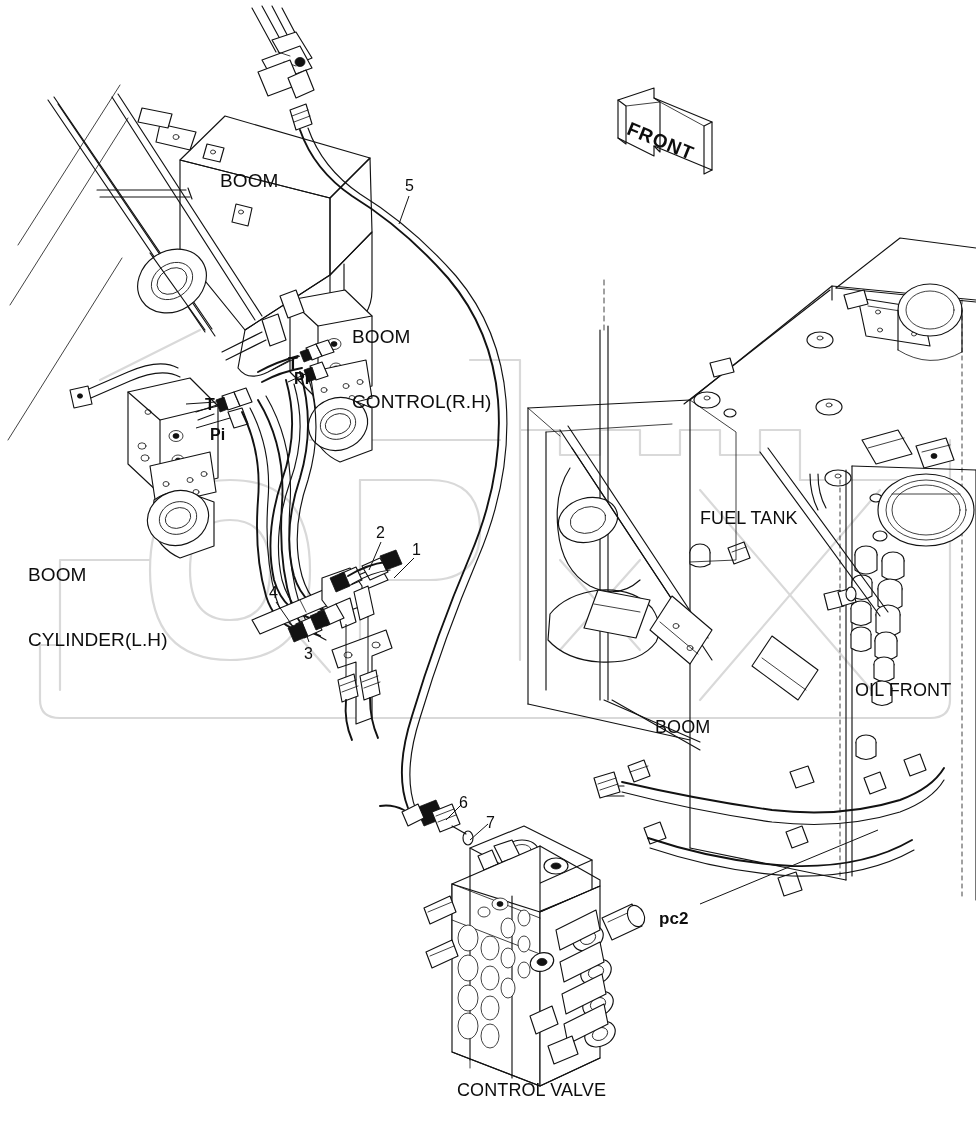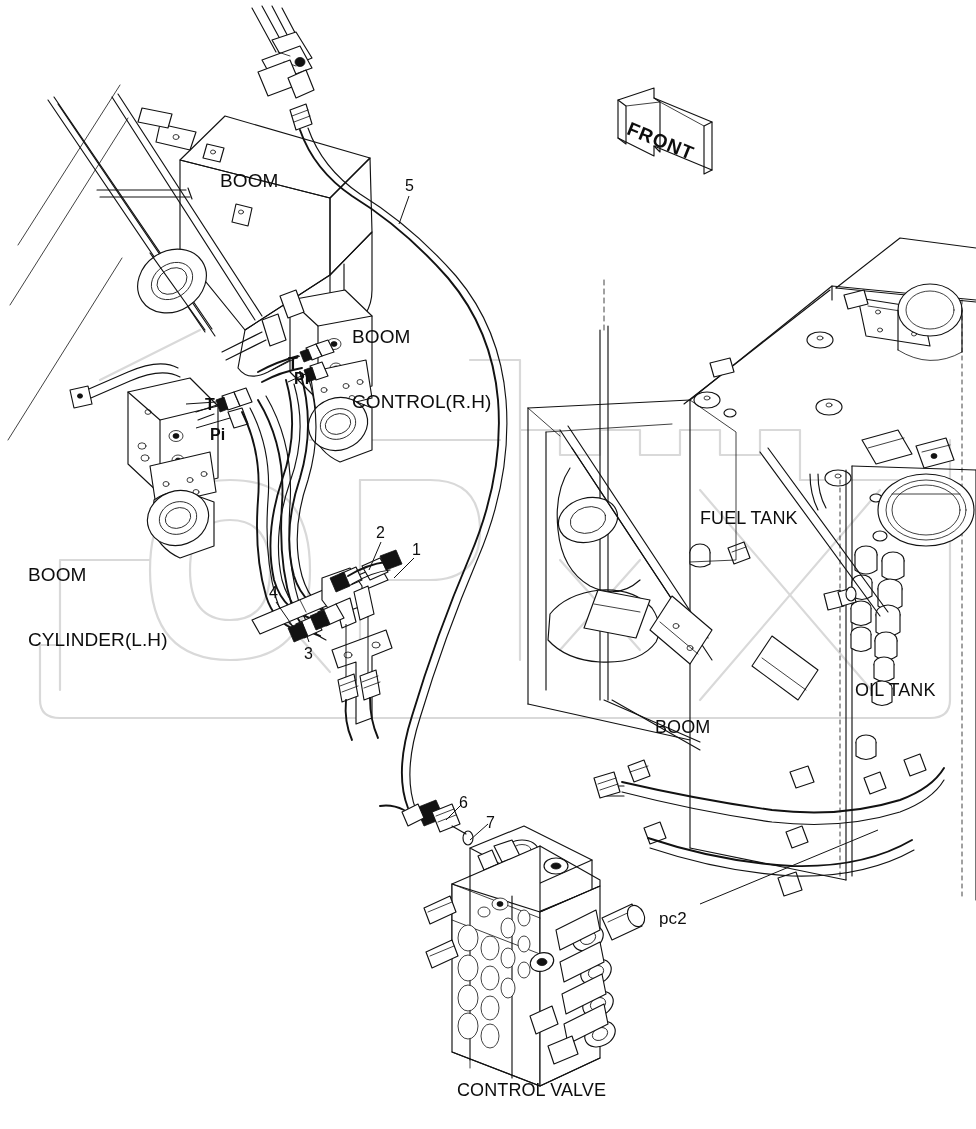--- a/index.html
+++ b/index.html
@@ -39,21 +39,21 @@
   }
   .lbl-port {
     font-size: 16px;
     font-weight: bold;
   }
   .lbl-num {
     font-size: 16px;
   }
   .lbl-pc2 {
     font-size: 17px;
-    font-weight: normal;
+    font-weight: bold;
   }
   .lbl-front {
     font-size: 19px;
     font-weight: bold;
     letter-spacing: 1px;
   }
 </style>
 </head>
 <body>
 
@@ -568,21 +568,21 @@
     <div>CONTROL(R.H)</div>
   </div>
 
   <div class="lbl lbl-assy" style="left:28px; top:521px; width:150px;">
     <div>BOOM</div>
     <div>CYLINDER(L.H)</div>
   </div>
 
   <div class="lbl lbl-part" style="left:700px; top:508px;">FUEL TANK</div>
 
-  <div class="lbl lbl-part" style="left:855px; top:680px;">OIL TANK</div>
+  <div class="lbl lbl-part" style="left:855px; top:680px;">OIL FRONT</div>
 
   <div class="lbl lbl-part" style="left:655px; top:717px;">BOOM</div>
 
   <div class="lbl lbl-part" style="left:457px; top:1080px;">CONTROL VALVE</div>
 
   <div class="lbl lbl-port" style="left:288px; top:355px;">T</div>
   <div class="lbl lbl-port" style="left:294px; top:370px;">Pi</div>
   <div class="lbl lbl-port" style="left:205px; top:396px;">T</div>
   <div class="lbl lbl-port" style="left:210px; top:426px;">Pi</div>
   <div class="lbl lbl-pc2" style="left:659px; top:909px;">pc2</div>

